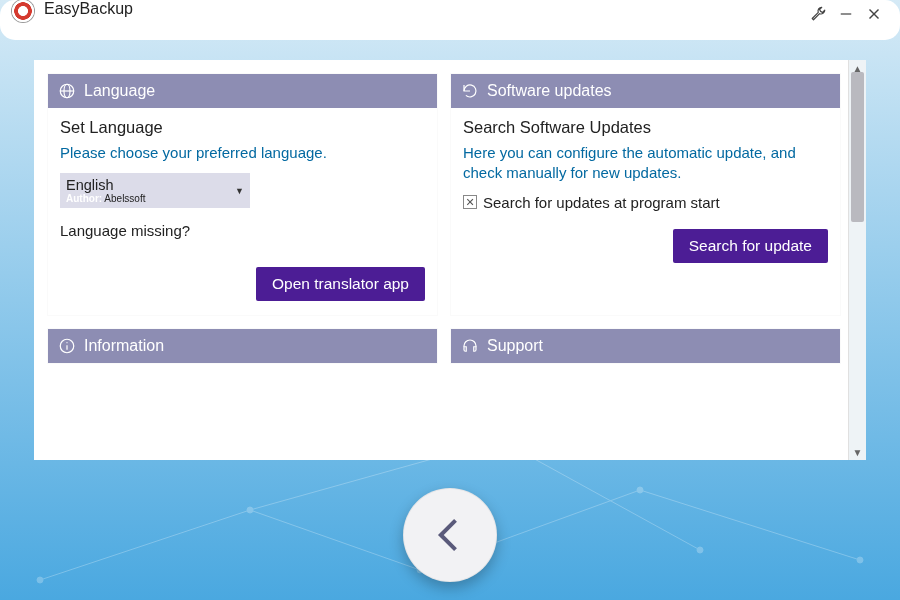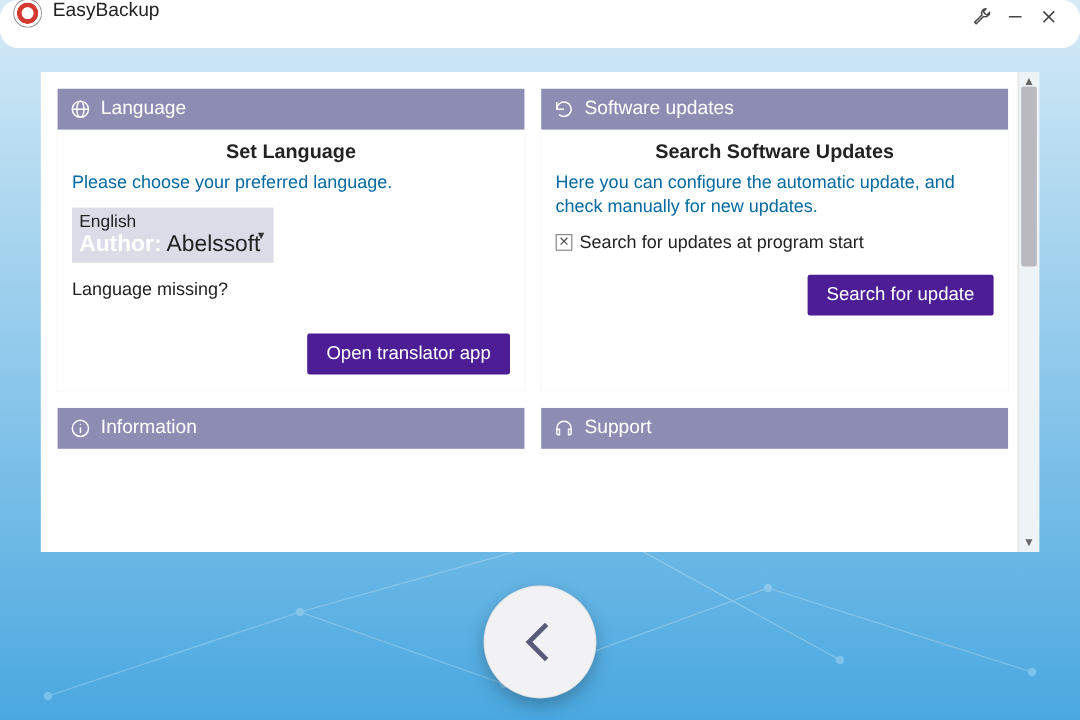--- a/index.html
+++ b/index.html
@@ -64,34 +64,34 @@
     color: #fff;
     height: 34px;
     display: flex;
     align-items: center;
     padding: 0 10px;
     font-size: 16px;
     gap: 8px;
   }
   .card-header svg { width: 18px; height: 18px; stroke: #fff; fill: none; stroke-width: 1.6; }
   .card-body { padding: 10px 12px 14px 12px; font-size: 15px; color: #222; }
-  .card-body h3 { font-size: 16.5px; font-weight: 700; margin-bottom: 6px; text-align: center; }
+  .card-body h3 { font-size: 16.5px; font-weight: 400; margin-bottom: 6px; }
   .card-body p { margin-bottom: 10px; line-height: 1.35; color: #0369a1; }
 
   
   .lang-select {
-    width: 168px;
+    width: 190px;
     background: #dcdce9;
     padding: 4px 6px;
     position: relative;
     cursor: pointer;
     margin-bottom: 14px;
   }
   .lang-select .sel-line1 { font-size: 14.5px; color: #222; }
-  .lang-select .sel-line2 { font-size: 19px; color: #222; }
+  .lang-select .sel-line2 { font-size: 10px; color: #222; }
   .lang-select .sel-line2 .auth { color: #fff; font-weight: 600; }
   .lang-caret { position: absolute; right: 6px; top: 50%; transform: translateY(-50%); font-size: 9px; color: #333; }
 
   .missing { margin-bottom: 28px; }
 
   
   .btn {
     background: #4c1d95;
     color: #fff;
     border: none;

